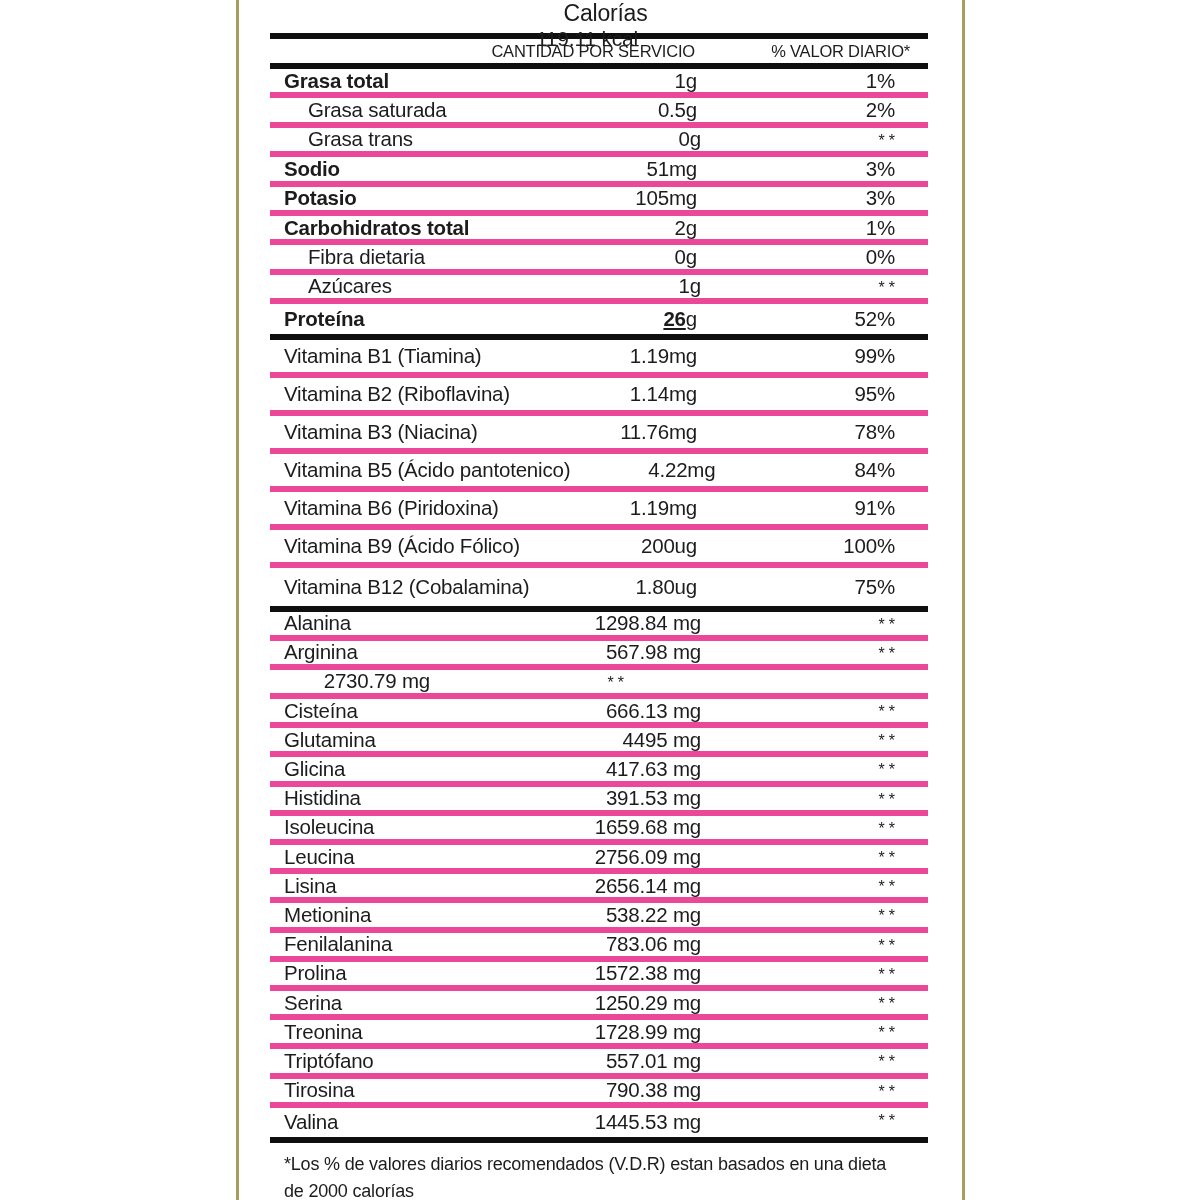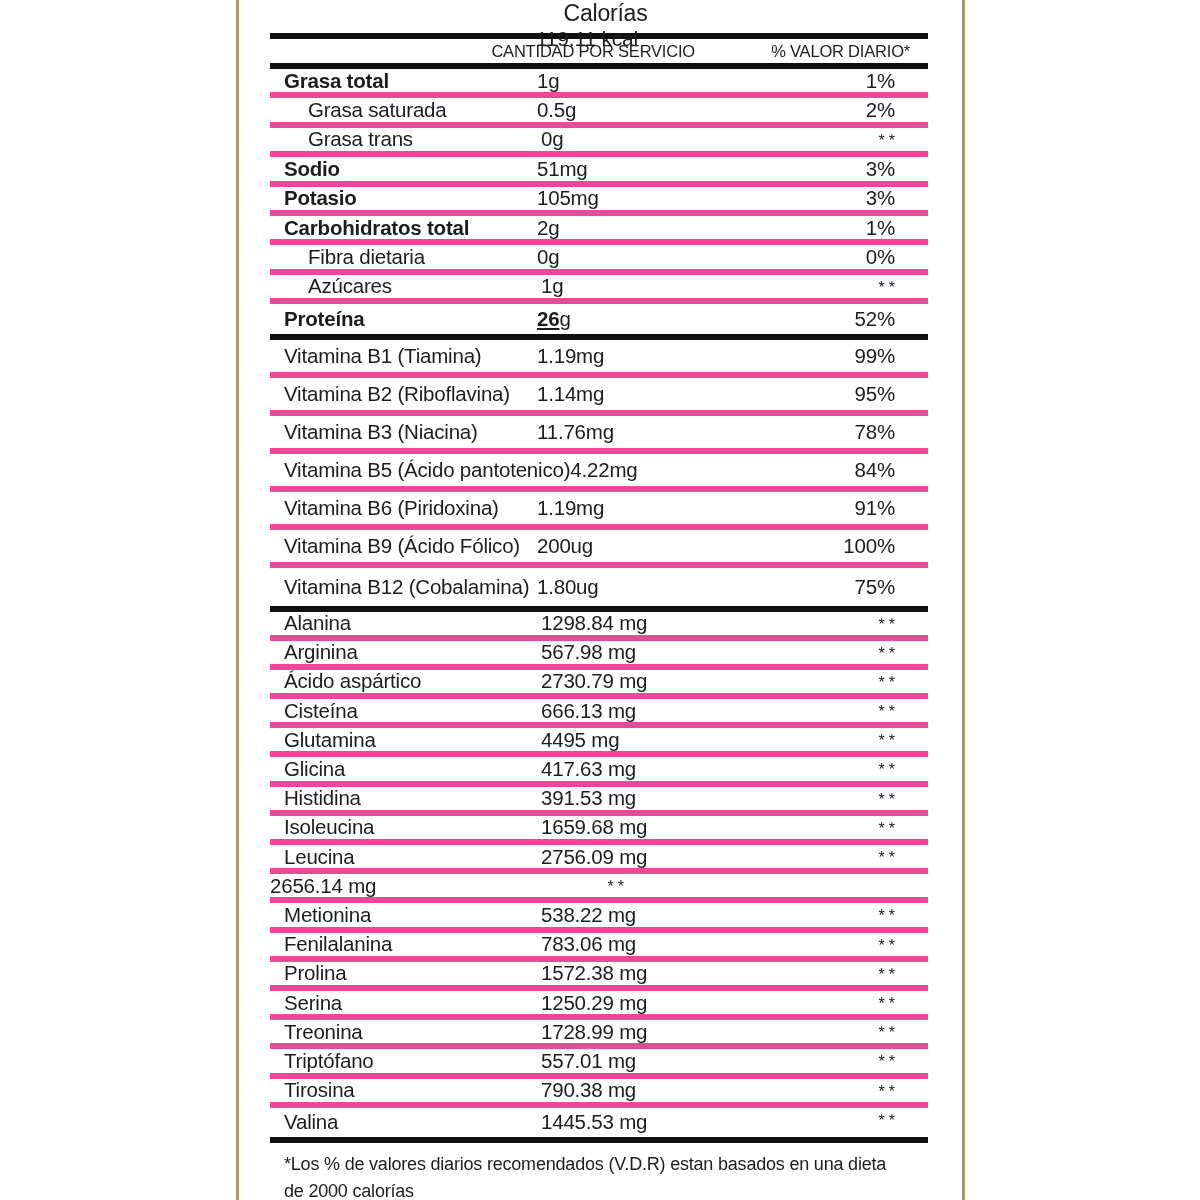--- a/index.html
+++ b/index.html
@@ -25,21 +25,21 @@
   .trow{display:flex;align-items:center;font-size:20.5px;}
   .rows .trow{border-bottom:6px solid #ec4899;box-sizing:border-box;}
   .rows .trow:last-child{border-bottom:none;}
   .main .trow{height:29.4px;}
   .vit  .trow{height:38px;}
   .amino .trow{height:29.2px;}
 
   .lbl{flex:1;padding-left:14px;white-space:nowrap;}
   .lbl.b{font-weight:700;}
   .lbl.ind{padding-left:38px;}
-  .amt{width:160px;text-align:left;white-space:nowrap;}
+  .amt{width:160px;text-align:right;white-space:nowrap;}
   .amt b{font-weight:700;text-decoration:underline;}
   .dv{width:231px;text-align:right;padding-right:33px;box-sizing:border-box;white-space:nowrap;}
   .dv.stars{font-size:16px;letter-spacing:4px;margin-right:-4px;padding-top:0;align-self:flex-start;line-height:26px;}
 
   .footnote{padding:8px 20px 10px 14px;font-size:18px;line-height:27px;}
 </style>
 </head>
 <body>
 
 <div>
@@ -158,21 +158,20 @@
           <span class="lbl">Alanina</span>
           <span class="amt">1298.84 mg</span>
           <span class="dv stars">**</span>
         </div>
         <div class="trow">
           <span class="lbl">Arginina</span>
           <span class="amt">567.98 mg</span>
           <span class="dv stars">**</span>
         </div>
         <div class="trow">
-          <span class="lbl">Ácido aspártico</span>
           <span class="amt">2730.79 mg</span>
           <span class="dv stars">**</span>
         </div>
         <div class="trow">
           <span class="lbl">Cisteína</span>
           <span class="amt">666.13 mg</span>
           <span class="dv stars">**</span>
         </div>
         <div class="trow">
           <span class="lbl">Glutamina</span>
@@ -193,20 +192,21 @@
           <span class="lbl">Isoleucina</span>
           <span class="amt">1659.68 mg</span>
           <span class="dv stars">**</span>
         </div>
         <div class="trow">
           <span class="lbl">Leucina</span>
           <span class="amt">2756.09 mg</span>
           <span class="dv stars">**</span>
         </div>
         <div class="trow">
+          <span class="lbl">Lisina</span>
           <span class="amt">2656.14 mg</span>
           <span class="dv stars">**</span>
         </div>
         <div class="trow">
           <span class="lbl">Metionina</span>
           <span class="amt">538.22 mg</span>
           <span class="dv stars">**</span>
         </div>
         <div class="trow">
           <span class="lbl">Fenilalanina</span>

